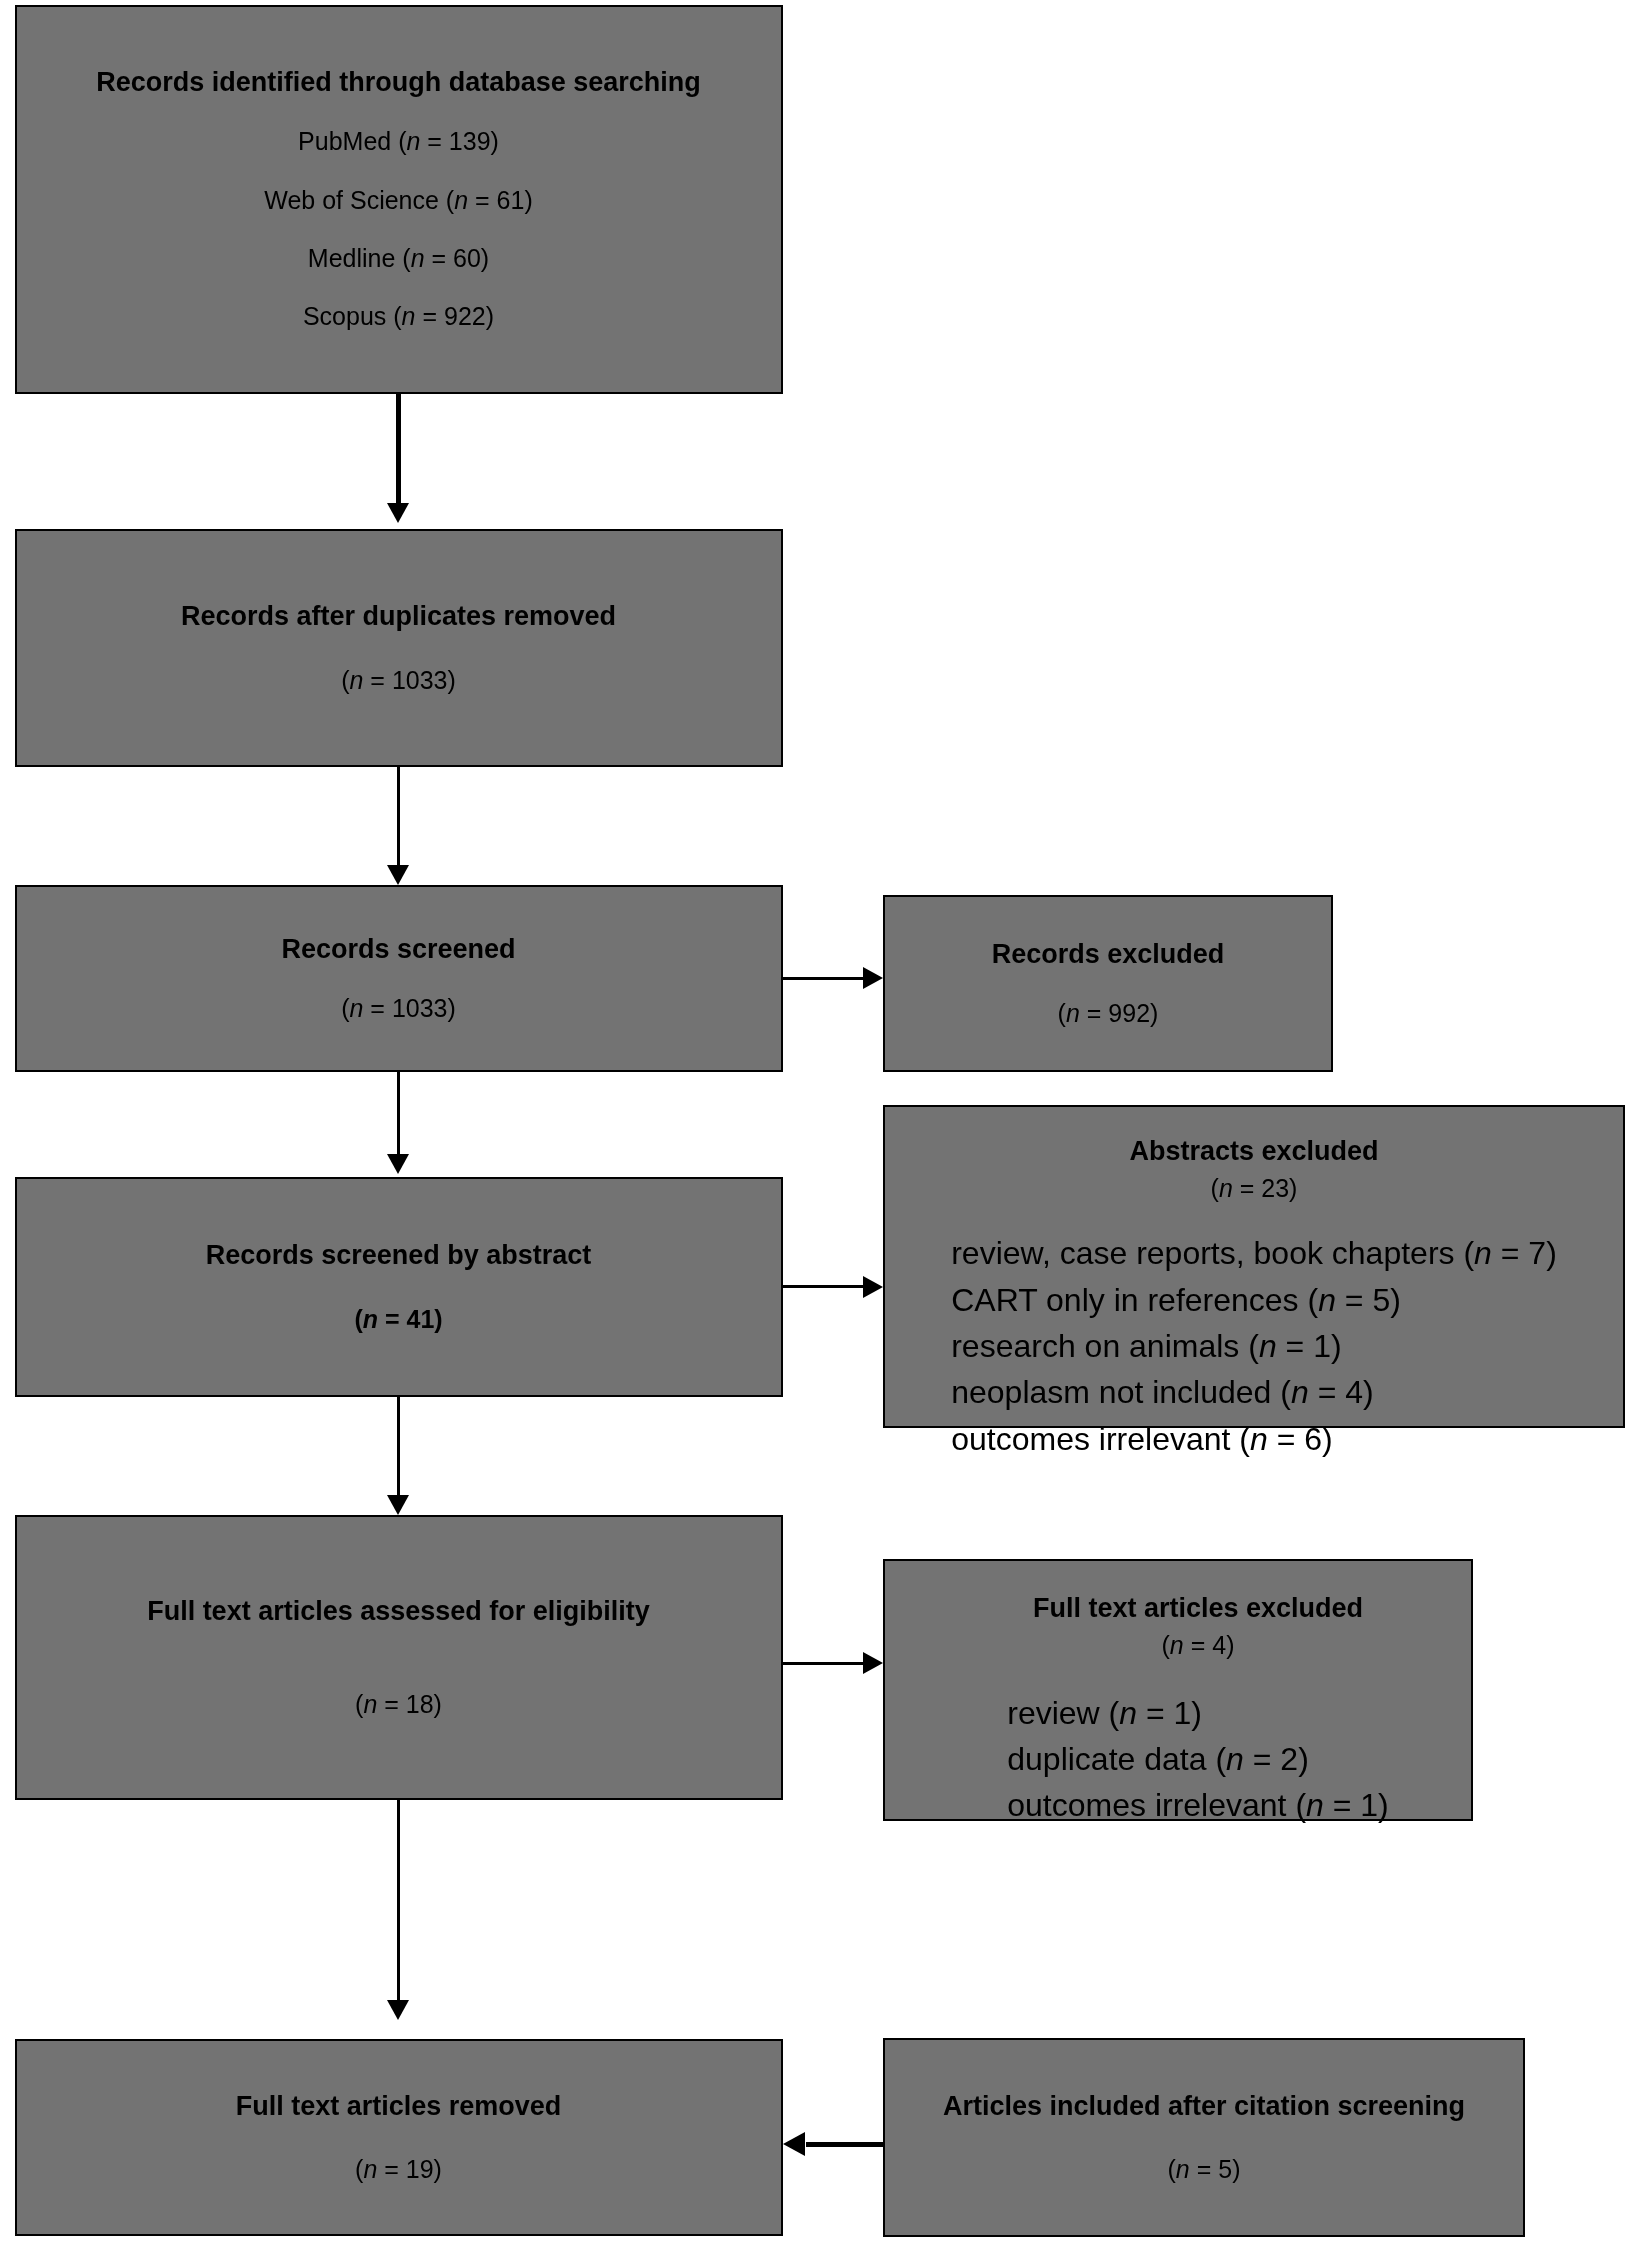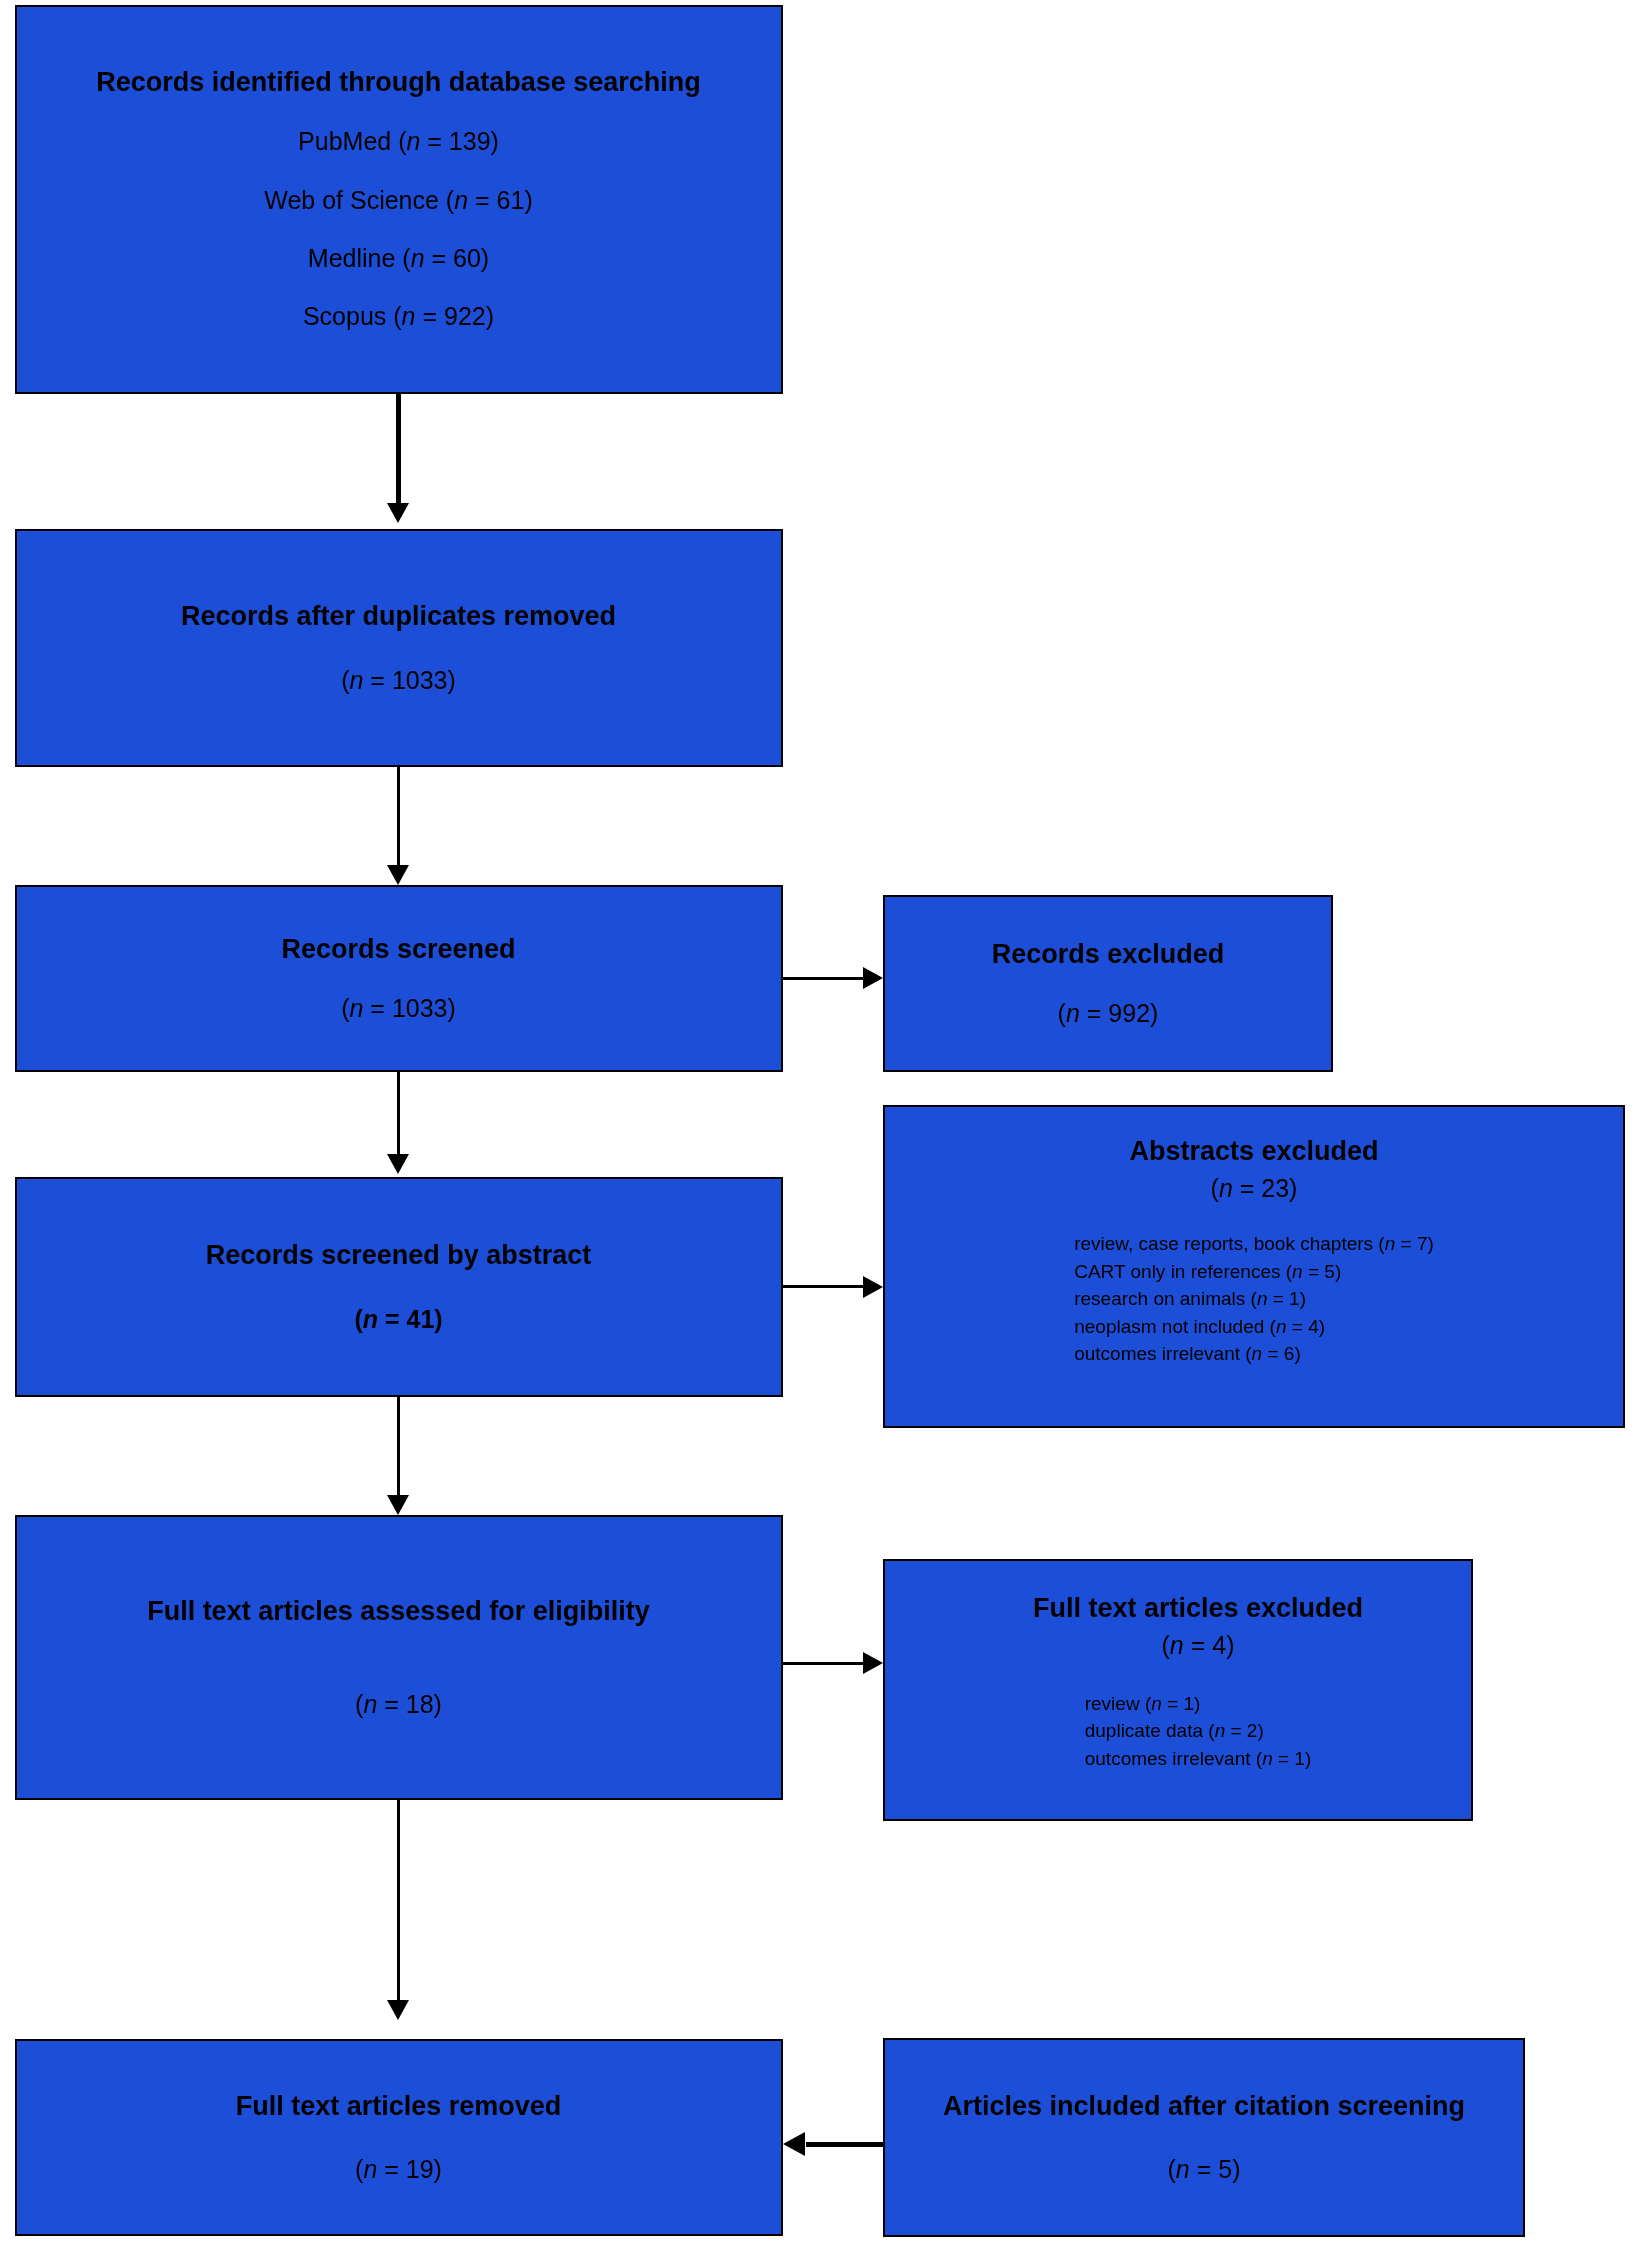--- a/index.html
+++ b/index.html
@@ -12,42 +12,42 @@
     width: 1651px;
     height: 2261px;
     background: #ffffff;
     font-family: "Liberation Sans", sans-serif;
     color: #000000;
     overflow: hidden;
   }
   .box {
     position: absolute;
     border: 2.9px solid #000000;
-    background: #1d4ed8;
+    background: #737373;
     box-sizing: border-box;
     display: flex;
     flex-direction: column;
     align-items: center;
     justify-content: center;
   }
   .b-title {
     font-weight: bold;
     font-size: 27px;
     line-height: 1.25;
     text-align: center;
     white-space: nowrap;
   }
   .b-n {
     font-size: 25px;
     line-height: 1.25;
     text-align: center;
     white-space: nowrap;
   }
   .b-line {
-    font-size: 19px;
+    font-size: 32px;
     line-height: 1.45;
     text-align: left;
     white-space: nowrap;
   }
   .src-list {
     display: flex;
     flex-direction: column;
     align-items: center;
     justify-content: center;
   }

